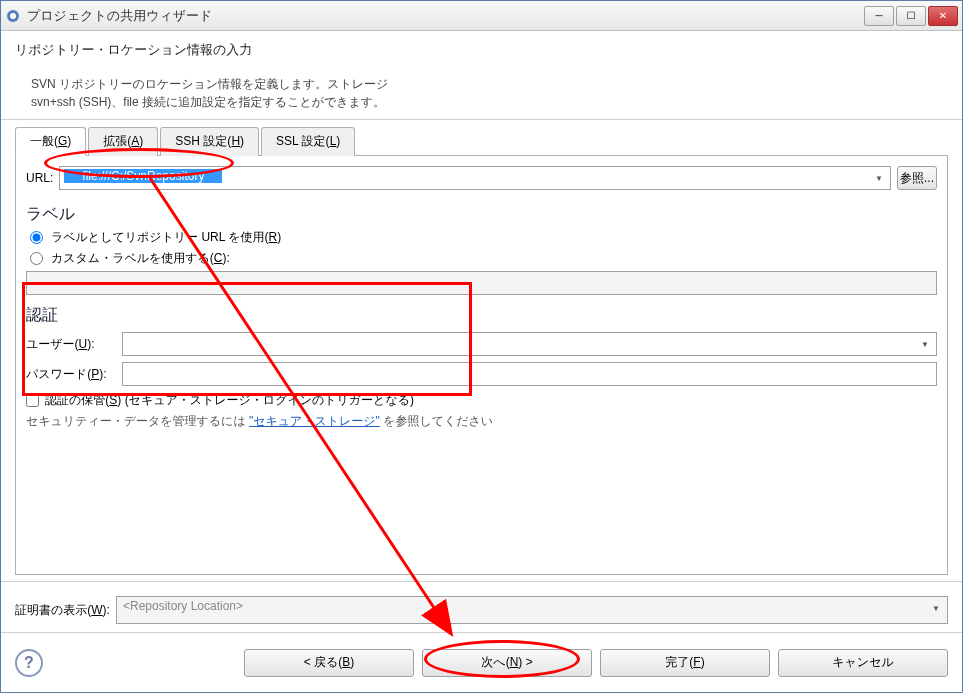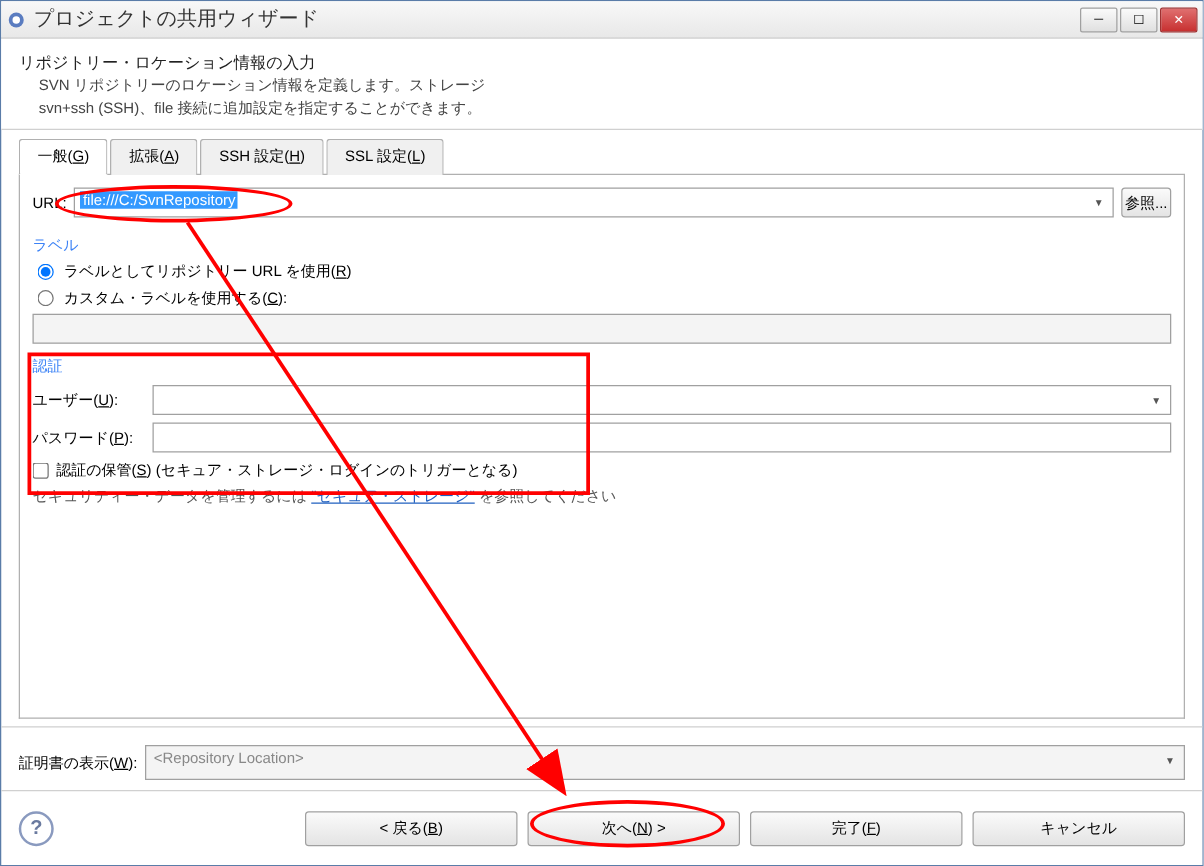--- a/index.html
+++ b/index.html
@@ -2,51 +2,51 @@
 <html><head>
 <meta charset="utf-8">
 <style>
 * { box-sizing: border-box; margin: 0; padding: 0; }
 body { font-family: "Meiryo", "MS PGothic", sans-serif; font-size: 12px; background: #fff; width: 963px; height: 693px; overflow: hidden; position: relative; }
 
 .window { width: 963px; height: 693px; border: 1px solid #5a7ca8; background: #fff; display: flex; flex-direction: column; }
 
 .titlebar { height: 30px; background: linear-gradient(to bottom, #f8f8f8, #e8e8e8); border-bottom: 1px solid #c0c0c0; display: flex; align-items: center; padding: 0 4px; }
 .titlebar-icon { width: 16px; height: 16px; margin-right: 6px; }
-.titlebar-text { flex: 1; font-size: 16px; color: #333; }
+.titlebar-text { flex: 1; font-size: 13px; color: #333; }
 .win-controls { display: flex; gap: 2px; }
 .win-btn { width: 30px; height: 20px; border: 1px solid #a0a0a0; background: linear-gradient(to bottom, #fafafa, #e0e0e0); border-radius: 2px; display: flex; align-items: center; justify-content: center; font-size: 10px; cursor: default; }
 .win-btn.close { background: linear-gradient(to bottom, #e07070, #c73030); border-color: #a03030; color: #fff; }
 
 .header { padding: 10px 14px 8px 14px; background: #fff; display: flex; align-items: flex-start; border-bottom: 1px solid #d0d0d0; }
 .header-left { flex: 1; }
-.header-title { font-size: 13px; color: #222; margin-bottom: 0; }
+.header-title { font-size: 13px; color: #222; margin-bottom: 16px; }
 .header-desc { font-size: 12px; color: #444; padding-left: 16px; line-height: 1.5; }
 .svn-badge { width: 64px; height: 56px; border: 2px solid #4a6da8; border-radius: 4px; background: #fff; text-align: center; position: relative; }
 .svn-badge-text { font-size: 20px; font-weight: bold; color: #4a6da8; line-height: 44px; }
 .svn-plug { position: absolute; bottom: -10px; right: 10px; width: 24px; height: 18px; background: #d8b030; border: 1px solid #a08020; }
 
 .content { flex: 1; padding: 6px 14px; display: flex; flex-direction: column; }
 
 .tabs { display: flex; border-bottom: 1px solid #b0b0b0; margin-bottom: 0; }
 .tab { padding: 5px 14px; border: 1px solid #b0b0b0; border-bottom: none; background: #f0f0f0; margin-right: 2px; border-radius: 3px 3px 0 0; cursor: default; position: relative; top: 1px; font-size: 12px; }
 .tab.active { background: #fff; border-bottom: 1px solid #fff; }
 
 .tab-body { border: 1px solid #b0b0b0; border-top: none; padding: 10px; flex: 1; display: flex; flex-direction: column; }
 
 .row { display: flex; align-items: center; margin-bottom: 8px; gap: 6px; }
 .url-row { margin-bottom: 10px; }
 .url-row .lbl { flex-shrink: 0; }
 .combo { flex: 1; height: 24px; border: 1px solid #a0a0a0; padding: 2px 20px 2px 4px; background: #fff; position: relative; }
-.combo-selected { background: #3399ff; color: #fff; padding: 0 2px; display: inline-block; }
+.combo-selected { background: #3399ff; color: #fff; padding: 0 18px; display: inline-block; }
 .combo-arrow { position: absolute; right: 4px; top: 4px; width: 14px; height: 14px; display: flex; align-items: center; justify-content: center; font-size: 8px; color: #555; }
 .btn { height: 24px; padding: 0 2px; border: 1px solid #a0a0a0; background: linear-gradient(to bottom, #fafafa, #e4e4e4); border-radius: 3px; cursor: default; font-size: 12px; font-family: inherit; }
 
 .group { margin-top: 4px; }
-.group-title { font-size: 12px; color: #3b82f6; margin-bottom: 4px; }
+.group-title { font-size: 16px; color: #0f172a; margin-bottom: 4px; }
 .radio-row { display: flex; align-items: center; gap: 6px; margin: 4px 0 4px 4px; }
 .radio-row input[type=radio] { margin-right: 2px; }
 .textbox { width: 100%; height: 24px; border: 1px solid #a0a0a0; background: #f4f4f4; padding: 2px 4px; }
 
 .auth-group { margin-top: 10px; }
 .auth-row { display: flex; align-items: center; margin: 6px 0; gap: 6px; }
 .auth-row .albl { width: 90px; }
 .auth-row input[type=text], .auth-row input[type=password] { flex: 1; height: 24px; border: 1px solid #a0a0a0; padding: 2px 4px; background: #fff; }
 .check-row { display: flex; align-items: center; gap: 6px; margin-top: 6px; }
 

